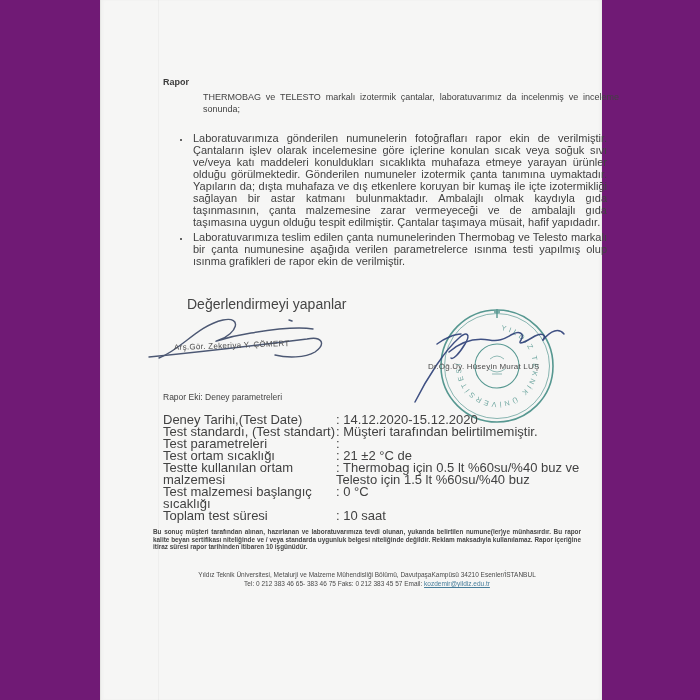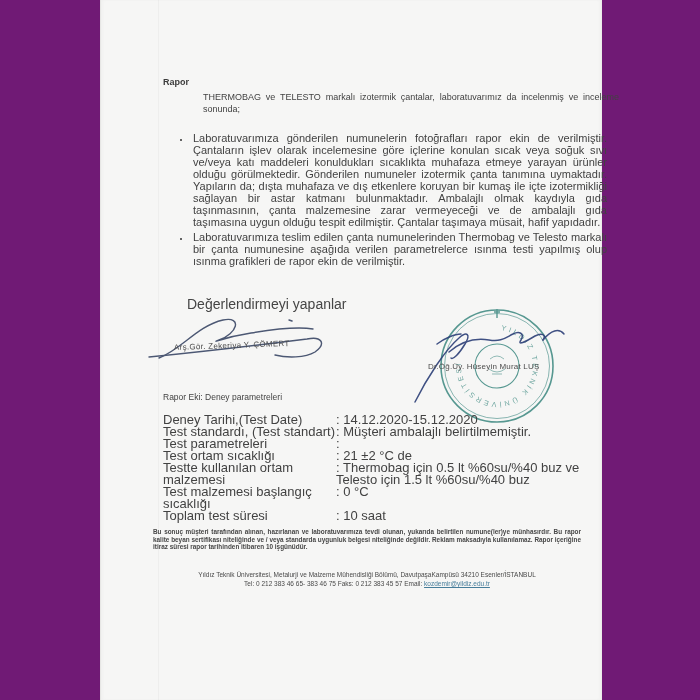--- a/index.html
+++ b/index.html
@@ -98,21 +98,21 @@
 
     <div class="ptable">
       <div class="prow">
         <div class="plabel">Deney Tarihi,(Test Date)</div>
         <div class="pvalue">: 14.12.2020-15.12.2020</div>
       </div>
       <div class="prow">
       </div>
       <div class="prow">
         <div class="plabel">Test standardı, (Test standart)</div>
-        <div class="pvalue">: Müşteri ambalajlı belirtilmemiştir.</div>
+        <div class="pvalue">: Müşteri tarafından belirtilmemiştir.</div>
       </div>
       <div class="prow">
         <div class="plabel">Test parametreleri</div>
         <div class="pvalue">:</div>
       </div>
       <div class="prow">
         <div class="plabel">Test ortam sıcaklığı</div>
         <div class="pvalue">: 21 ±2 °C de</div>
       </div>
       <div class="prow">

